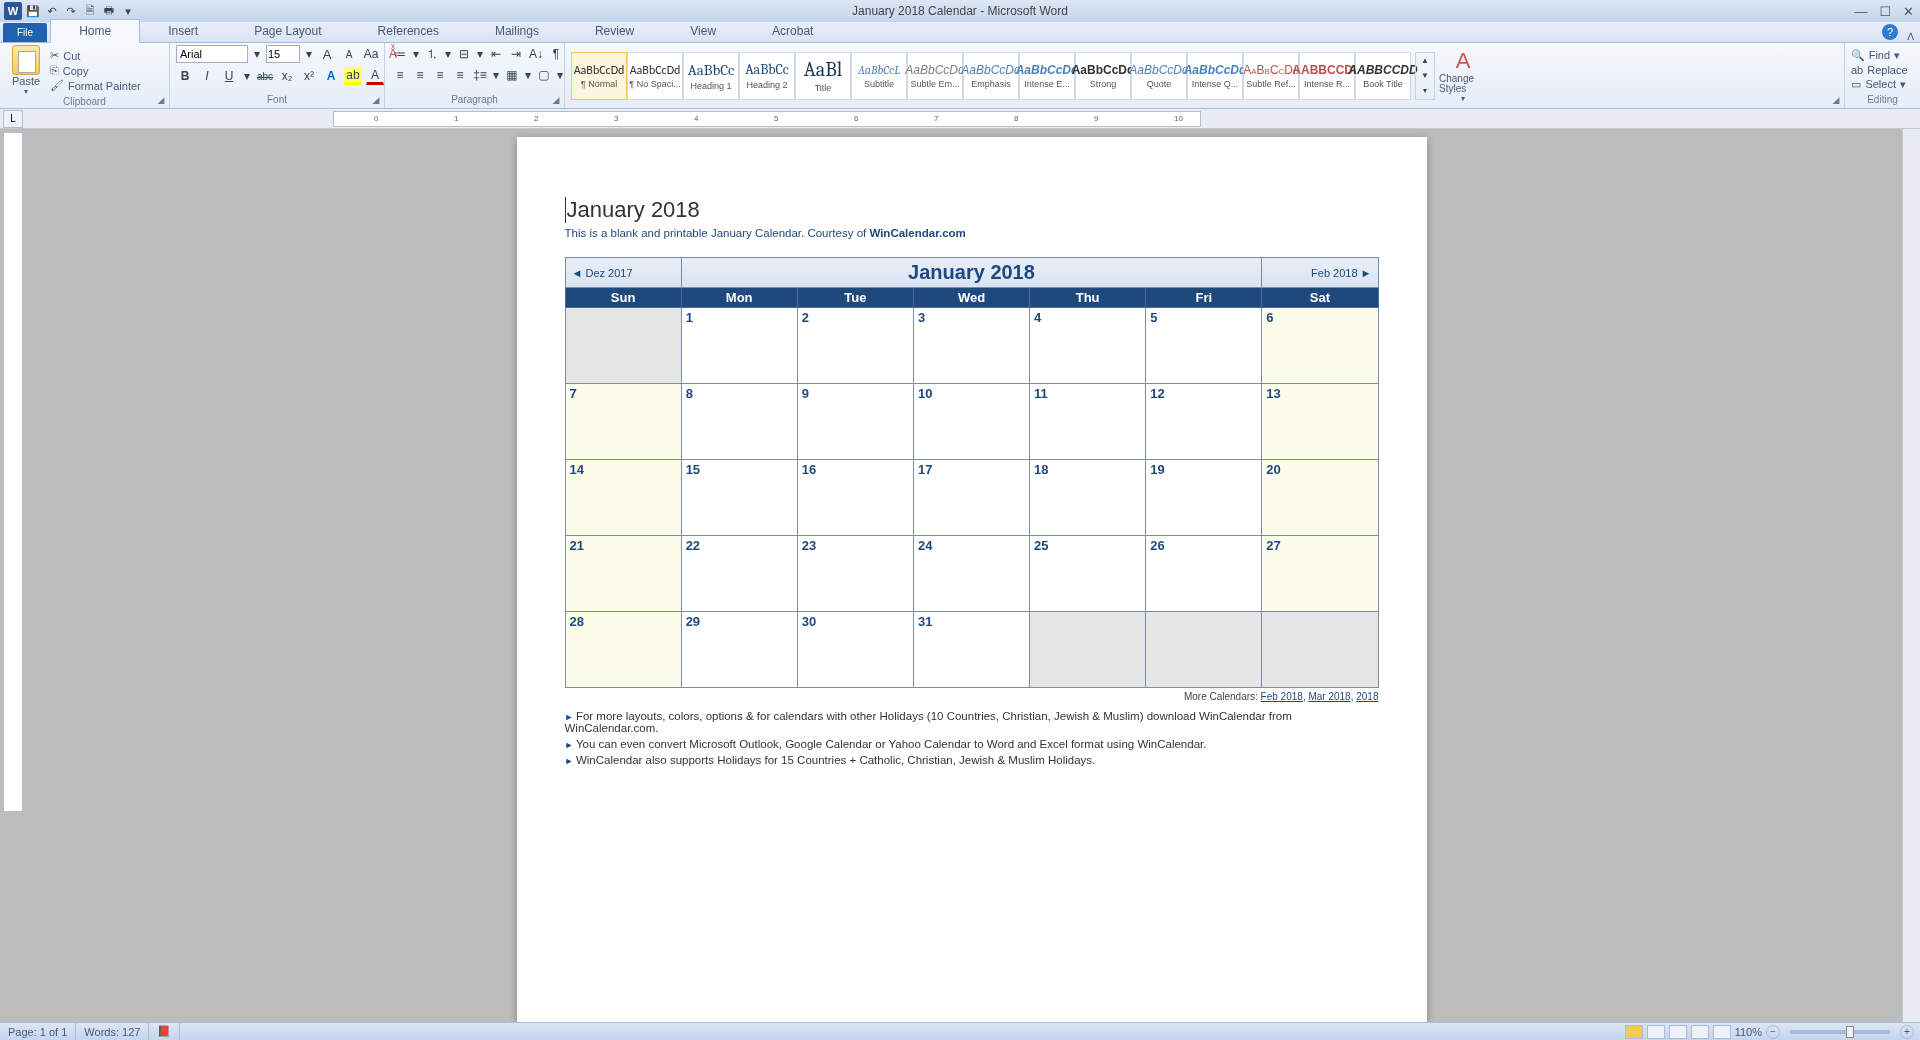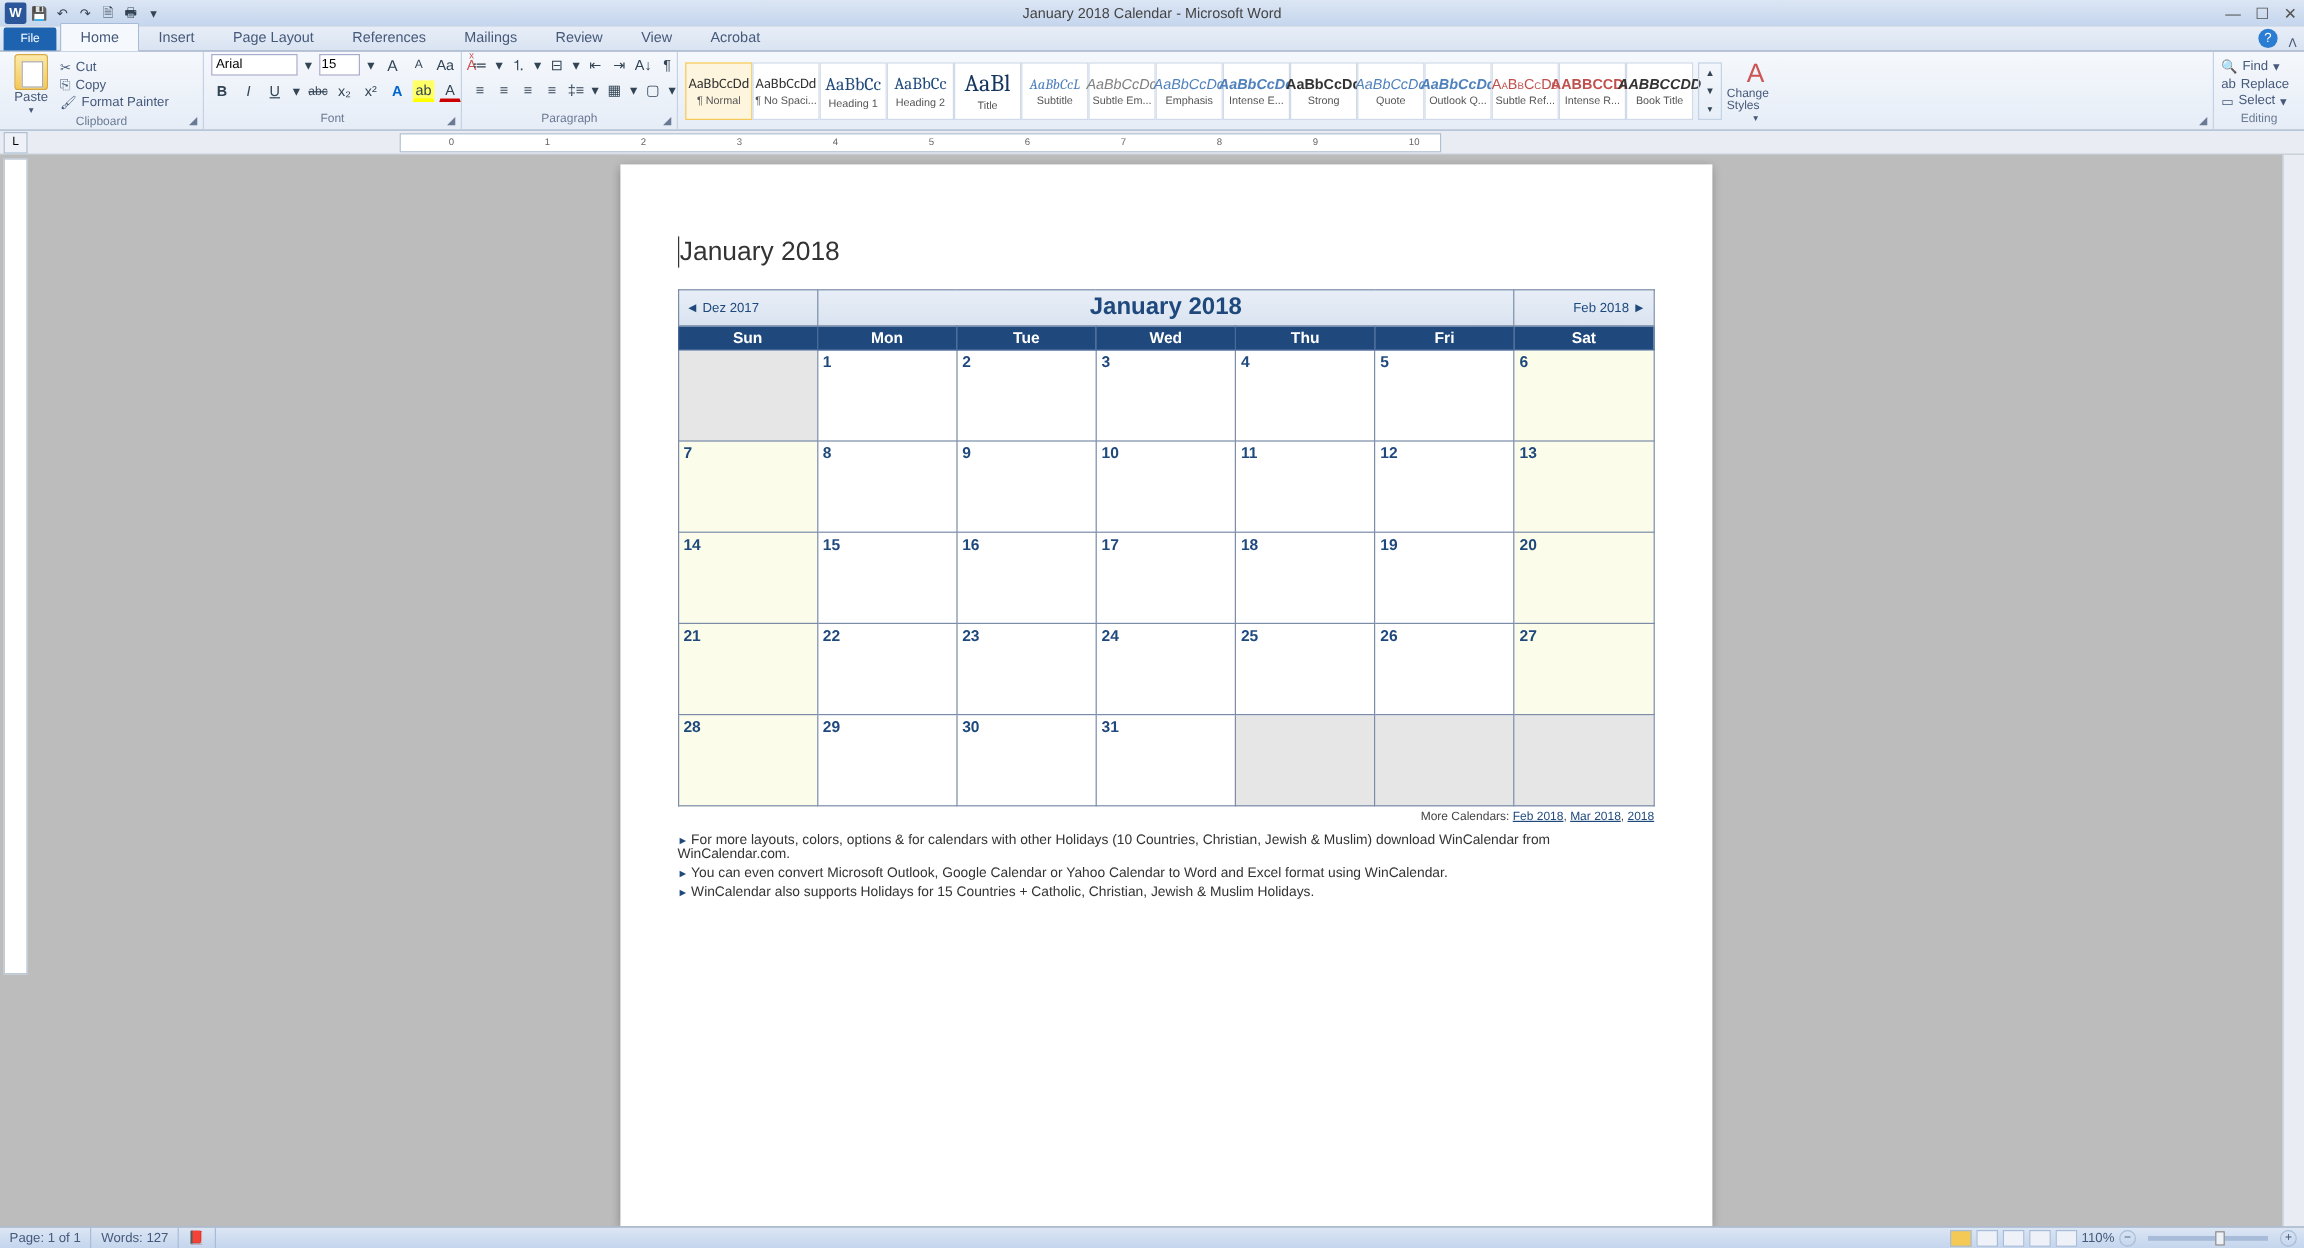--- a/index.html
+++ b/index.html
@@ -7,21 +7,21 @@
 .titlebar{height:22px;background:linear-gradient(#dce6f4,#c4d5ed);display:flex;align-items:center;position:relative}
 .qat{display:flex;align-items:center;gap:3px;padding-left:4px}
 .qat-icon{width:16px;height:16px;display:flex;align-items:center;justify-content:center;font-size:11px;color:#345}
 .word-icon{width:18px;height:18px;background:#2b579a;color:#fff;display:flex;align-items:center;justify-content:center;font-weight:bold;font-size:11px;border-radius:2px}
 .title{position:absolute;left:50%;transform:translateX(-50%);font-size:12px;color:#444}
 .wincontrols{position:absolute;right:6px;display:flex;gap:12px;align-items:center}
 .wincontrols span{font-size:13px;color:#555;cursor:pointer}
 .help-icon{width:16px;height:16px;border-radius:50%;background:#2b7cd3;color:#fff;display:flex;align-items:center;justify-content:center;font-size:11px}
 .ribbon-tabs{height:21px;background:linear-gradient(#e8eef8,#d9e3f1);display:flex;align-items:flex-end;padding-left:3px;position:relative;border-bottom:1px solid #a7bcd8}
 .file-tab{background:#1e63b0;color:#fff;padding:4px 14px;font-size:10px;border-radius:2px 2px 0 0;margin-right:3px}
-.rtab{padding:4px 16px;font-size:12px;color:#46597a;cursor:pointer}
+.rtab{padding:4px 28px;font-size:12px;color:#46597a;cursor:pointer}
 .rtab.active{background:#f5f8fc;border:1px solid #a7bcd8;border-bottom:1px solid #f5f8fc;margin-bottom:-1px;border-radius:2px 2px 0 0}
 .collapse-ribbon{position:absolute;right:6px;font-size:10px;color:#46597a}
 .ribbon{height:66px;background:linear-gradient(#f5f8fc,#e6edf7);border-bottom:1px solid #a7bcd8;display:flex}
 .group{border-right:1px solid #c4d2e6;padding:2px 6px;display:flex;flex-direction:column;justify-content:space-between;position:relative}
 .group-label{text-align:center;font-size:10px;color:#6a7a94;padding-bottom:1px}
 .group-body{flex:1;display:flex;align-items:center;gap:4px}
 .paste-big{display:flex;flex-direction:column;align-items:center;width:40px;cursor:pointer}
 .paste-icon{width:28px;height:30px;background:linear-gradient(#fce9a8,#f5c956);border:1px solid #d9a93e;border-radius:3px;position:relative}
 .paste-icon::after{content:"";position:absolute;top:5px;left:5px;width:16px;height:20px;background:#fff;border:1px solid #aaa}
 .paste-label{font-size:11px;color:#46597a}
@@ -244,21 +244,21 @@
           <div class="style-item">
             <div class="style-preview" style="color: rgb(51, 51, 51); font-weight: bold;">AaBbCcDd</div>
             <div class="style-name">Strong</div>
           </div>
           <div class="style-item">
             <div class="style-preview" style="color: rgb(79, 129, 189); font-style: italic;">AaBbCcDd</div>
             <div class="style-name">Quote</div>
           </div>
           <div class="style-item">
             <div class="style-preview" style="color: rgb(79, 129, 189); font-weight: bold; font-style: italic;">AaBbCcDd</div>
-            <div class="style-name">Outlook Q...</div>
+            <div class="style-name">Intense Q...</div>
           </div>
           <div class="style-item">
             <div class="style-preview" style="color: rgb(192, 80, 77); font-variant: small-caps;">AaBbCcDd</div>
             <div class="style-name">Subtle Ref...</div>
           </div>
           <div class="style-item">
             <div class="style-preview" style="color: rgb(192, 80, 77); font-weight: bold;">AABBCCDD</div>
             <div class="style-name">Intense R...</div>
           </div>
           <div class="style-item">
@@ -308,20 +308,23 @@
       <div class="tick-label" style="left: 760px;">9</div>
       <div class="tick-label" style="left: 840px;">10</div>
     </div>
 </div>
 
 <div class="workspace">
   <div class="v-ruler"></div>
   <div class="scroll-area">
     <div class="page">
       <div class="doc-title">January 2018</div>
+      <div class="doc-sub">
+        <span>This is a blank and printable January Calendar.  Courtesy of </span><a>WinCalendar.com</a>
+      </div>
       <table class="cal-table">
         <tbody>
             <tr class="cal-header-row">
           <td><span class="nav-prev">◄ Dez 2017</span></td>
           <td colspan="5" class="cal-title-cell"><span class="cal-month-title">January  2018</span></td>
           <td style="text-align:right"><span class="nav-next">Feb 2018 ►</span></td>
         </tr>
         <tr class="dow-row" id="dow-row">
               <td>Sun</td>
               <td>Mon</td>

